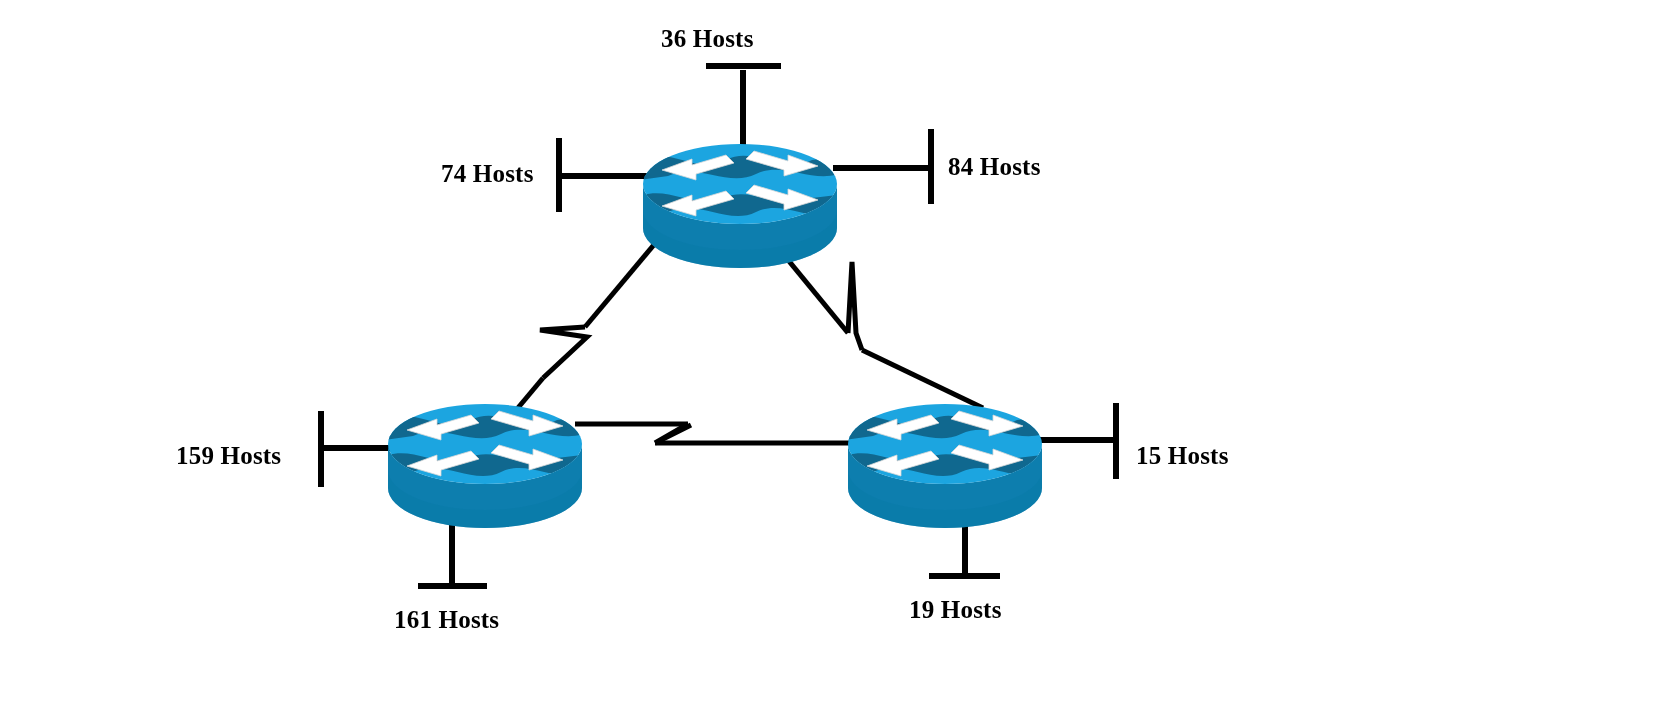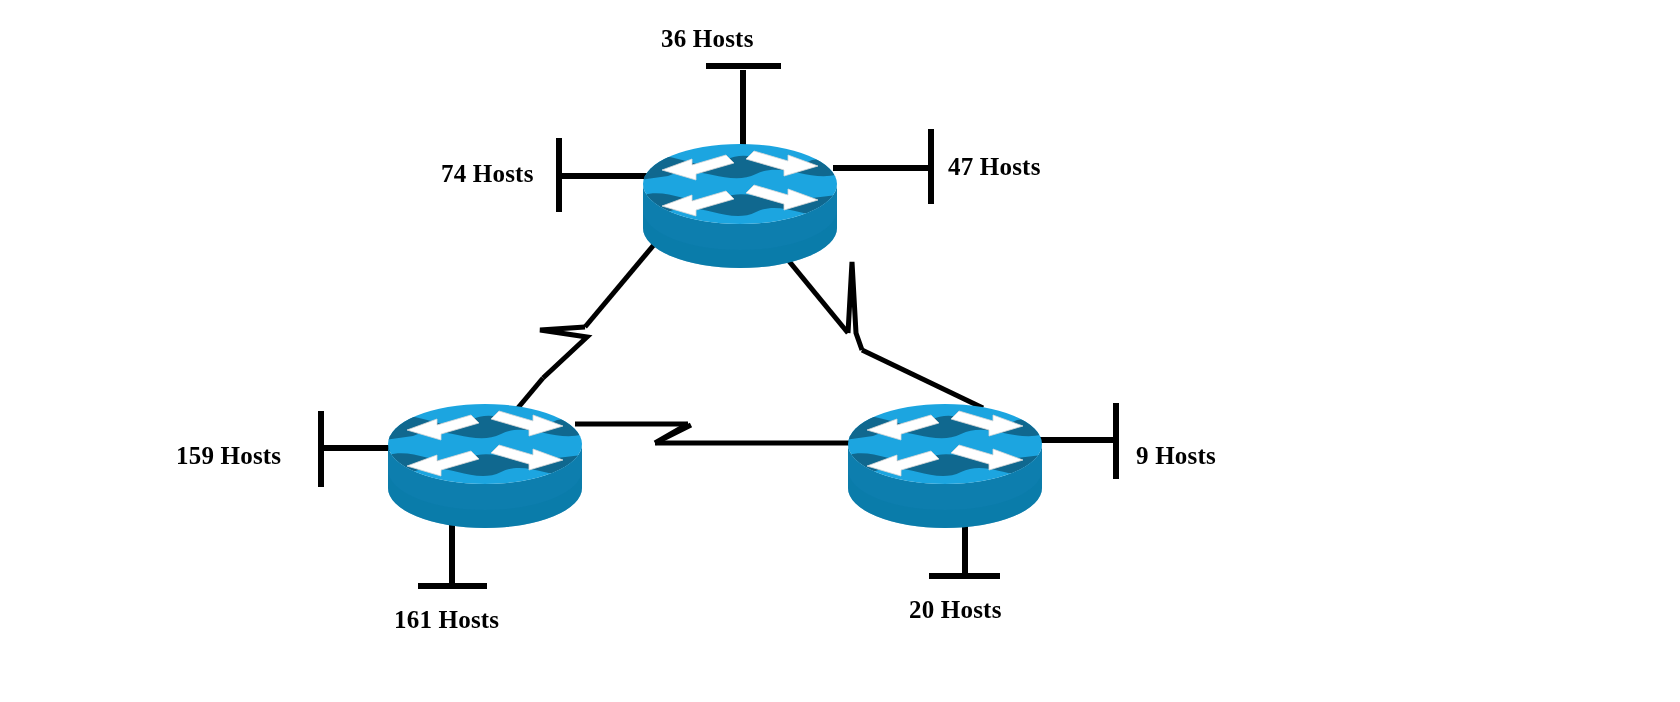--- a/index.html
+++ b/index.html
@@ -152,19 +152,19 @@
       <use href="#router-symbol" x="0" y="0" transform="translate(485,450)"></use>
     </g>
     <g>
       <use href="#router-symbol" x="0" y="0" transform="translate(945,450)"></use>
     </g>
 
   </svg>
 
   <div class="host-label lbl-36">36 Hosts</div>
   <div class="host-label lbl-74">74 Hosts</div>
-  <div class="host-label lbl-55">47 Hosts</div>
+  <div class="host-label lbl-55">84 Hosts</div>
   <div class="host-label lbl-104">159 Hosts</div>
   <div class="host-label lbl-136">161 Hosts</div>
-  <div class="host-label lbl-13">9 Hosts</div>
-  <div class="host-label lbl-18">20 Hosts</div>
+  <div class="host-label lbl-13">15 Hosts</div>
+  <div class="host-label lbl-18">19 Hosts</div>
 
 </div>
 
 </body></html>

